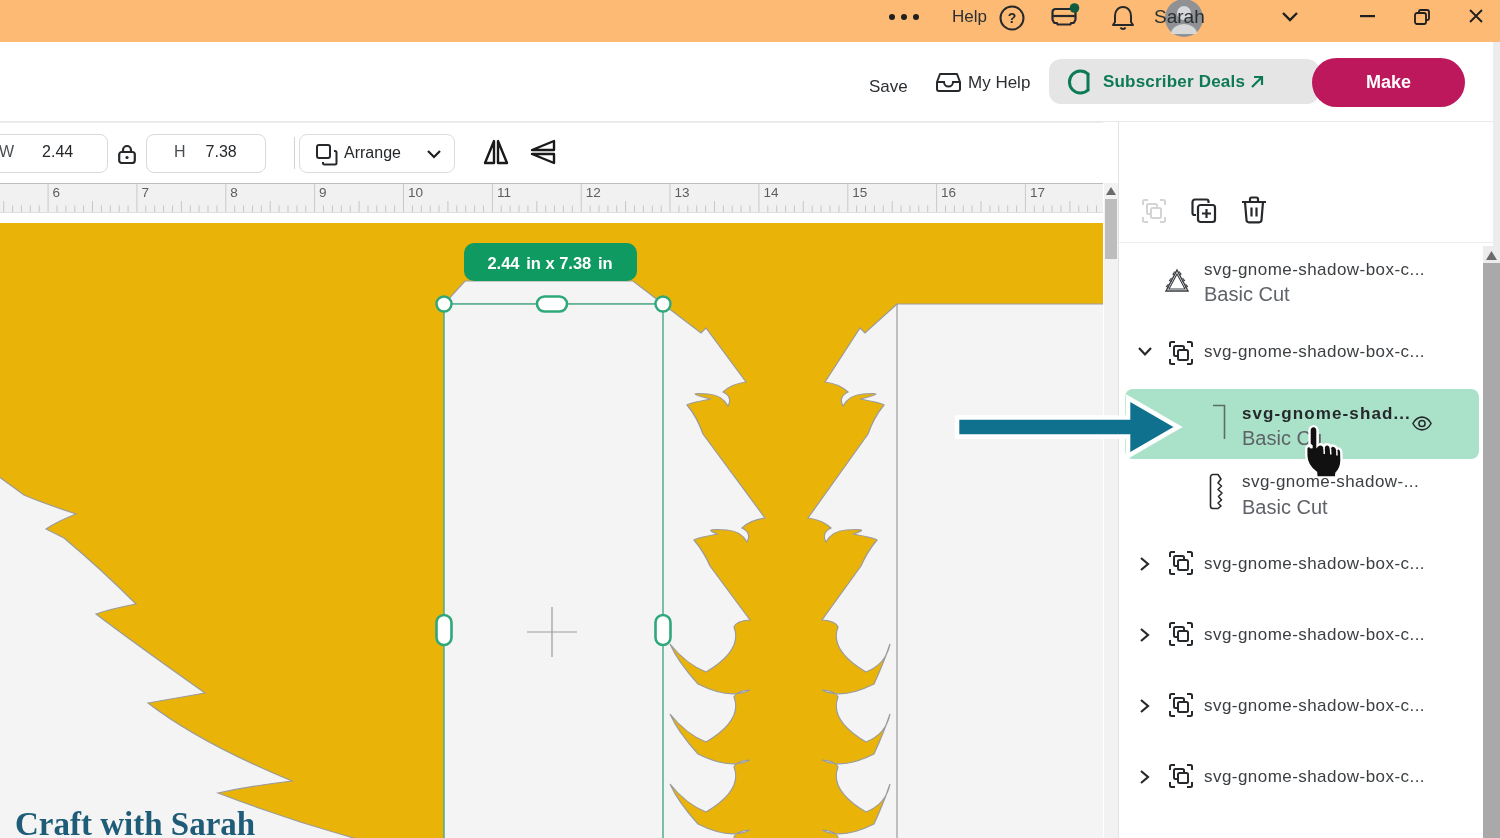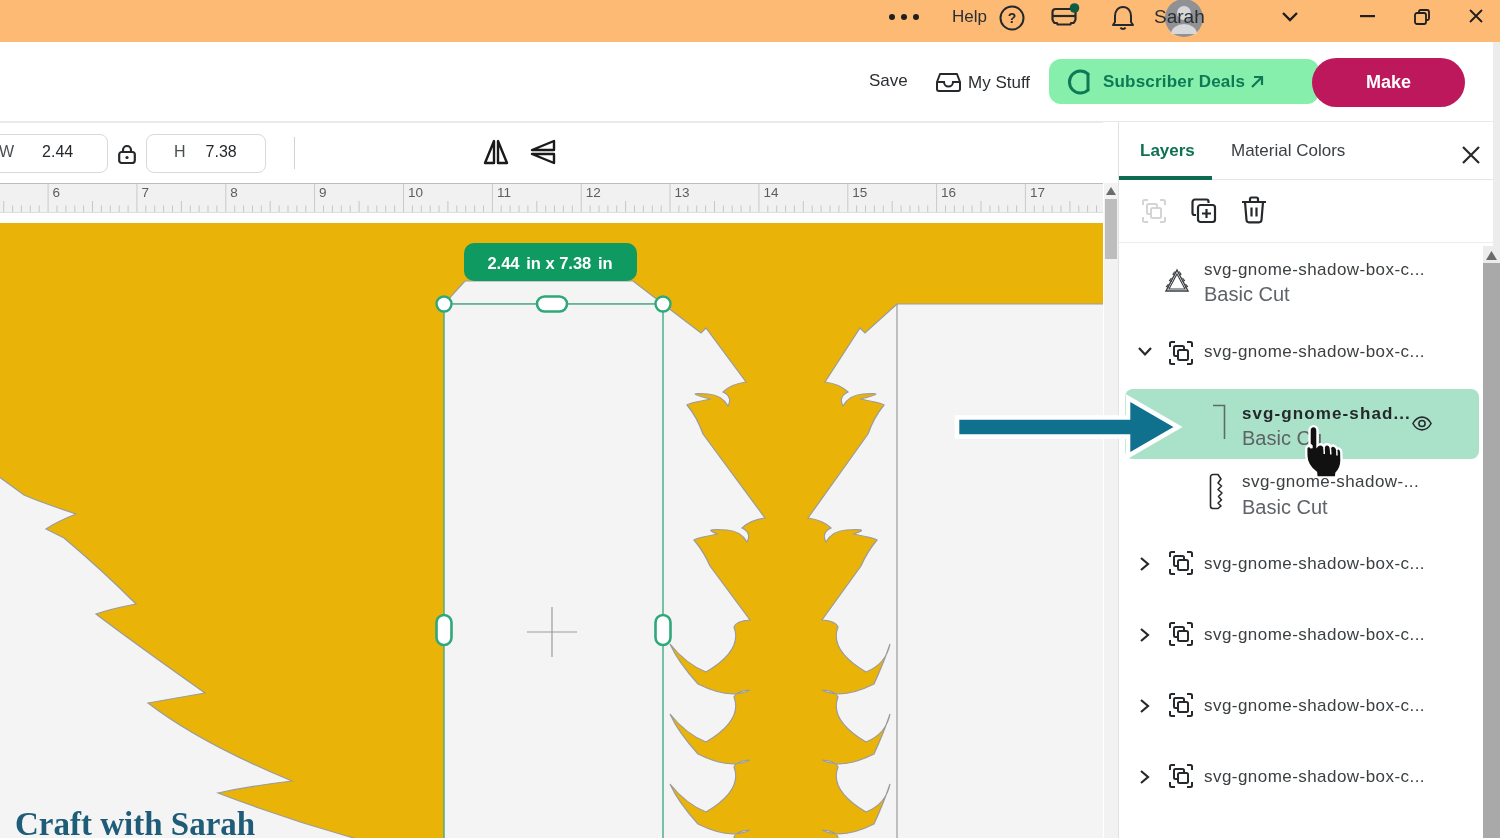--- a/index.html
+++ b/index.html
@@ -7,21 +7,21 @@
   body { font-family:"Liberation Sans", sans-serif; position:relative; background:#fff; }
   .abs { position:absolute; }
 
   
   #titlebar { position:absolute; left:0; top:0; width:1500px; height:42px; background:#fdba74; }
   #titlebar .txt { color:#2b2f33; font-size:17px; }
 
   
   #menubar { position:absolute; left:0; top:42px; width:1500px; height:80px; background:#fff; border-bottom:1px solid #e8e8e8; }
   .mb-txt { color:#2b2f33; font-size:17px; }
-  #subpill { position:absolute; left:1049px; top:17px; width:270px; height:45px; background:#86efac; border-radius:12px; }
+  #subpill { position:absolute; left:1049px; top:17px; width:270px; height:45px; background:#e5e5e5; border-radius:12px; }
   #subpill .lbl { position:absolute; left:54px; top:13px; color:#0d7a55; font-size:17px; font-weight:bold; letter-spacing:.2px; }
   #makebtn { position:absolute; left:1312px; top:16px; width:153px; height:49px; background:#be185d; border-radius:25px; color:#fff; font-weight:bold; font-size:18px; text-align:center; line-height:49px; }
 
   
   #toolbar { position:absolute; left:0; top:122px; width:1103px; height:61px; background:#fff; border-top:1px solid #ececec; }
   .inp { position:absolute; top:11px; height:39px; border:1px solid #d9d9d9; border-radius:8px; background:#fff; font-size:16px; color:#24282b; }
   .inp .l { color:#4a4e52; margin-right:10px; }
   #arrange { position:absolute; left:299px; top:11px; width:156px; height:39px; border:1px solid #dcdcdc; border-radius:8px; }
   #arrange .t { position:absolute; left:44px; top:9px; font-size:16px; color:#24282b; }
 
@@ -89,26 +89,26 @@
   <svg class="abs" style="left:1414px; top:9px;" width="16" height="16" viewBox="0 0 16 16">
     <rect x="1" y="4" width="11" height="11" rx="2" fill="none" stroke="#1f1f1f" stroke-width="1.8"></rect>
     <path d="M5 4 L5 2.5 a1.5 1.5 0 0 1 1.5 -1.5 L13 1 a2 2 0 0 1 2 2 L15 9.5 a1.5 1.5 0 0 1 -1.5 1.5 L12 11" fill="none" stroke="#1f1f1f" stroke-width="1.8"></path>
   </svg>
   <svg class="abs" style="left:1469px; top:9px;" width="14" height="14" viewBox="0 0 14 14">
     <path d="M1 1 L13 13 M13 1 L1 13" stroke="#1f1f1f" stroke-width="1.8"></path>
   </svg>
 </div>
 
 <div id="menubar">
-  <span class="abs mb-txt" style="left:869px; top:29px;">Save</span>
+  <span class="abs mb-txt" style="left:869px; top:35px;">Save</span>
   <svg class="abs" style="left:936px; top:30px;" width="25" height="21" viewBox="0 0 25 21">
     <path d="M4 2 L21 2 L24 10 L24 17 a2 2 0 0 1 -2 2 L3 19 a2 2 0 0 1 -2 -2 L1 10 Z" fill="none" stroke="#26292c" stroke-width="2" stroke-linejoin="round"></path>
     <path d="M1 10 L8 10 a4.5 4.5 0 0 0 9 0 L24 10" fill="none" stroke="#26292c" stroke-width="2"></path>
   </svg>
-  <span class="abs mb-txt" style="left:968px; top:31px;">My Stuff</span>
+  <span class="abs mb-txt" style="left:968px; top:31px;">My Help</span>
   <div id="subpill">
     <svg class="abs" style="left:18px; top:10px;" width="26" height="26" viewBox="0 0 26 26">
       <path d="M21 5 A11 11 0 1 0 21 21" fill="none" stroke="#0d7a55" stroke-width="3" stroke-linecap="round"></path>
       <path d="M21 5 L21 21" stroke="#0d7a55" stroke-width="3" stroke-linecap="round"></path>
     </svg>
     <span class="lbl">Subscriber Deals</span>
     <svg class="abs" style="left:200px; top:15px;" width="16" height="16" viewBox="0 0 16 16">
       <path d="M3 13 L13 3 M5 3 L13 3 L13 11" fill="none" stroke="#0d7a55" stroke-width="2.2"></path>
     </svg>
   </div>
@@ -117,20 +117,30 @@
 
 <div id="toolbar">
   <div class="inp" style="left:-40px; width:148px; padding:8px 0 0 38px;"><span class="l" style="margin-right:28px;">W</span>2.44</div>
   <svg class="abs" style="left:118px; top:21px;" width="18" height="20" viewBox="0 0 18 20">
     <rect x="1.2" y="8" width="15.6" height="11" rx="2.5" fill="none" stroke="#26292c" stroke-width="2.2"></rect>
     <path d="M5 8 L5 6 a4 4 0 0 1 8 0 L13 8" fill="none" stroke="#26292c" stroke-width="2.2"></path>
     <circle cx="9" cy="13.5" r="1.6" fill="#26292c"></circle>
   </svg>
   <div class="inp" style="left:146px; width:120px; padding:8px 0 7px 27px;"><span class="l" style="margin-right:20px;">H</span>7.38</div>
   <div class="abs" style="left:294px; top:14px; width:1px; height:32px; background:#d2d2d2;"></div>
+  <div id="arrange">
+    <svg class="abs" style="left:15px; top:8px;" width="24" height="24" viewBox="0 0 24 24">
+      <rect x="2" y="2" width="13" height="13" rx="2" fill="none" stroke="#26292c" stroke-width="2"></rect>
+      <path d="M19 8 L20 8 a1.5 1.5 0 0 1 1.5 1.5 L21.5 20 a1.5 1.5 0 0 1 -1.5 1.5 L9.5 21.5 a1.5 1.5 0 0 1 -1.5 -1.5 L8 19" fill="none" stroke="#26292c" stroke-width="2"></path>
+    </svg>
+    <span class="t">Arrange</span>
+    <svg class="abs" style="left:126px; top:14px;" width="16" height="11" viewBox="0 0 16 11">
+      <path d="M2 2 L8 8 L14 2" fill="none" stroke="#1f1f1f" stroke-width="2.2"></path>
+    </svg>
+  </div>
   <svg class="abs" style="left:483px; top:15px;" width="26" height="28" viewBox="0 0 26 28">
     <path d="M11 3 L11 25 L2 25 Z" fill="none" stroke="#1a1a1a" stroke-width="2.4" stroke-linejoin="round"></path>
     <path d="M15 3 L15 25 L24 25 Z" fill="none" stroke="#1a1a1a" stroke-width="2.4" stroke-linejoin="round"></path>
   </svg>
   <svg class="abs" style="left:529px; top:16px;" width="28" height="26" viewBox="0 0 28 26">
     <path d="M25 11 L3 11 L25 2 Z" fill="none" stroke="#1a1a1a" stroke-width="2.4" stroke-linejoin="round"></path>
     <path d="M25 15 L3 15 L25 24 Z" fill="none" stroke="#1a1a1a" stroke-width="2.4" stroke-linejoin="round"></path>
   </svg>
 </div>
 
@@ -317,29 +327,20 @@
 </div>
 
 <div id="cscroll">
   <svg class="abs" style="left:2px; top:4px;" width="10" height="8" viewBox="0 0 10 8">
       <path d="M5 0 L10 8 L0 8 Z" fill="#6b6b6b"></path>
     </svg>
   <div class="thumb"></div>
 </div>
 
 <div id="panel">
-  <div id="tabs">
-    <span class="abs" style="left:21px; top:19px; font-size:17px; font-weight:bold; color:#0d7152;">Layers</span>
-    <span class="abs" style="left:112px; top:19px; font-size:17px; color:#3c4043;">Material Colors</span>
-    <svg class="abs" style="left:342px; top:23px;" width="20" height="20" viewBox="0 0 20 20">
-      <path d="M2 2 L18 18 M18 2 L2 18" stroke="#26292c" stroke-width="2.2"></path>
-    </svg>
-    <div class="u"></div>
-    <div class="hl"></div>
-  </div>
 
   <svg class="abs" style="left:22px; top:76px;" width="26" height="26" viewBox="0 0 26 26" id="groupdis">
       <g fill="none" stroke="#d4d4d4" stroke-width="2">
         <path d="M2 7 L2 3.5 a1.5 1.5 0 0 1 1.5 -1.5 L7 2"></path>
         <path d="M19 2 L22.5 2 a1.5 1.5 0 0 1 1.5 1.5 L24 7"></path>
         <path d="M24 19 L24 22.5 a1.5 1.5 0 0 1 -1.5 1.5 L19 24"></path>
         <path d="M7 24 L3.5 24 a1.5 1.5 0 0 1 -1.5 -1.5 L2 19"></path>
         <rect x="6" y="6" width="10" height="10" rx="1.5"></rect>
         <rect x="10" y="10" width="10" height="10" rx="1.5" fill="#fff"></rect>
       </g>

